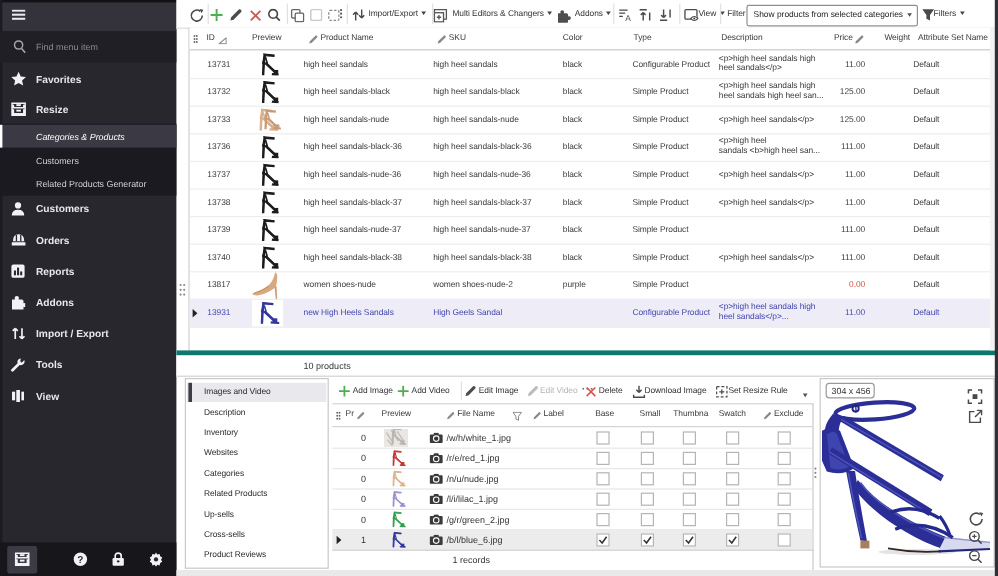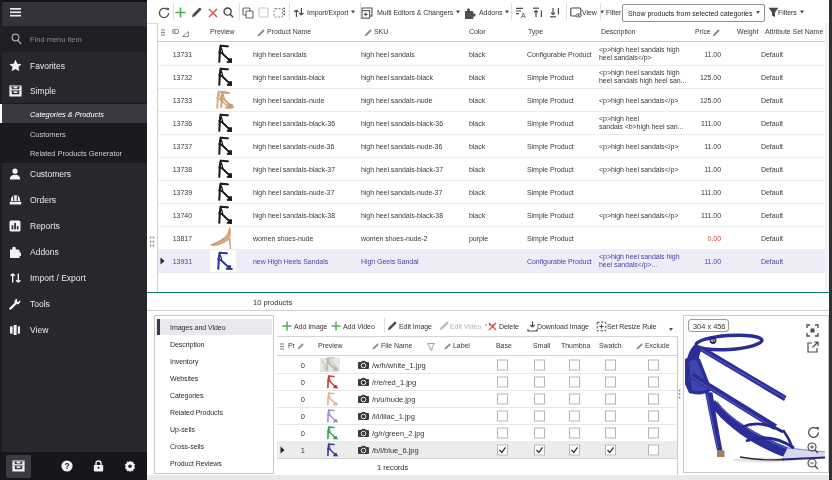--- a/index.html
+++ b/index.html
@@ -4,21 +4,21 @@
 <style>
   html,body{margin:0;padding:0;}
   body{width:832px;height:480px;overflow:hidden;background:#fff;
        font-family:"Liberation Sans",sans-serif;}
   .abs{position:absolute;}
   #app{position:relative;width:832px;height:480px;background:#fff;overflow:hidden;}
   
   #side{position:absolute;left:0;top:0;width:147px;height:480px;background:#28272e;}
   #side .topband{position:absolute;left:0;top:0;width:147px;height:26px;background:#34323b;}
   #side .searchband{position:absolute;left:0;top:26px;width:147px;height:26px;background:#201f26;}
-  .mi{position:absolute;left:0;width:125px;height:26px;color:#e8e8ec;font-size:8.5px;}
+  .mi{position:absolute;left:0;width:125px;height:26px;color:#e8e8ec;font-size:8.5px;font-weight:bold;}
   .mi .lbl{position:absolute;left:30px;top:50%;transform:translateY(-50%);white-space:nowrap;}
   .mi svg{position:absolute;left:9px;top:50%;transform:translateY(-50%);}
   .sub{position:absolute;left:0;width:147px;height:19px;color:#cfcfd5;font-size:7.4px;}
   .sub .lbl{position:absolute;left:30px;top:50%;transform:translateY(-50%);white-space:nowrap;}
   
   #tb{position:absolute;left:147px;top:0;width:685px;height:23px;background:#fff;border-bottom:1px solid #dcdcdc;}
   .tsep{position:absolute;top:3px;width:1px;height:17px;background:#e0e0e0;}
   .tlabel{position:absolute;top:50%;transform:translateY(-50%);font-size:7px;letter-spacing:-0.05px;color:#333;white-space:nowrap;}
   .caret{display:inline-block;width:0;height:0;border-left:2.6px solid transparent;border-right:2.6px solid transparent;border-top:3.4px solid #444;vertical-align:middle;margin-left:3px;}
   
@@ -74,21 +74,21 @@
           <path d="M6.5 0.3 L8.3 4.2 12.6 4.7 9.4 7.6 10.3 11.8 6.5 9.6 2.7 11.8 3.6 7.6 0.4 4.7 4.7 4.2 Z" fill="#f2f2f5"></path>
         </svg>
     <div class="lbl">Favorites</div>
   </div>
   <div class="mi" style="top:78px">
     <svg width="13" height="12" viewBox="0 0 13 12">
           <path d="M1 1 h11 v10 h-11 z M2.2 2.2 v2.6 h8.6 v-2.6 M2.2 6 v3.8 h8.6 v-3.8" fill="none" stroke="#f2f2f5" stroke-width="1.2"></path>
           <rect x="4.6" y="1.8" width="3.8" height="1.6" fill="#f2f2f5"></rect>
           <rect x="4.6" y="6.4" width="3.8" height="1.6" fill="#f2f2f5"></rect>
         </svg>
-    <div class="lbl">Simple</div>
+    <div class="lbl">Resize</div>
   </div>
   <div class="abs" style="left:0;top:103px;width:147px;height:60px;background:#1b1a20;"></div>
   <div class="abs" style="left:0;top:104px;width:147px;height:19px;background:#3a3944;">
     <div style="position:absolute;left:0;top:0;width:2px;height:19px;background:#fff;"></div>
     <div style="position:absolute;left:30px;top:50%;transform:translateY(-50%);font-size:7.4px;color:#fff;white-space:nowrap;font-style:italic;">Categories &amp; Products</div>
   </div>
   <div class="sub" style="top:124px">
         <div class="lbl">Customers</div>
       </div>
   <div class="sub" style="top:143px">
@@ -430,21 +430,21 @@
       <g fill="#888">
         <circle cx="1.5" cy="1.5" r="0.9"></circle>
         <circle cx="1.5" cy="5.5" r="0.9"></circle>
         <circle cx="1.5" cy="9.5" r="0.9"></circle>
         <circle cx="4.5" cy="1.5" r="0.9"></circle>
         <circle cx="4.5" cy="5.5" r="0.9"></circle>
         <circle cx="4.5" cy="9.5" r="0.9"></circle>
       </g>
     </svg>
 
-<div class="abs" style="left:147px;top:292px;width:685px;height:17px;border-top:1px solid #0f766e;border-bottom:1px solid #d2d2d2;background:#fff;">
+<div class="abs" style="left:147px;top:292px;width:685px;height:17px;border-top:4px solid #0f766e;border-bottom:1px solid #d2d2d2;background:#fff;">
   <div style="position:absolute;left:106px;top:50%;transform:translateY(-50%);font-size:7.5px;color:#333;">10 products</div>
 </div>
 
 <div class="abs" style="left:485px;top:312px;width:10px;height:2px;">
   <svg width="10" height="2">
         <circle cx="1" cy="1" r="0.8" fill="#777"></circle>
         <circle cx="4.5" cy="1" r="0.8" fill="#777"></circle>
         <circle cx="8" cy="1" r="0.8" fill="#777"></circle>
       </svg>
 </div>

